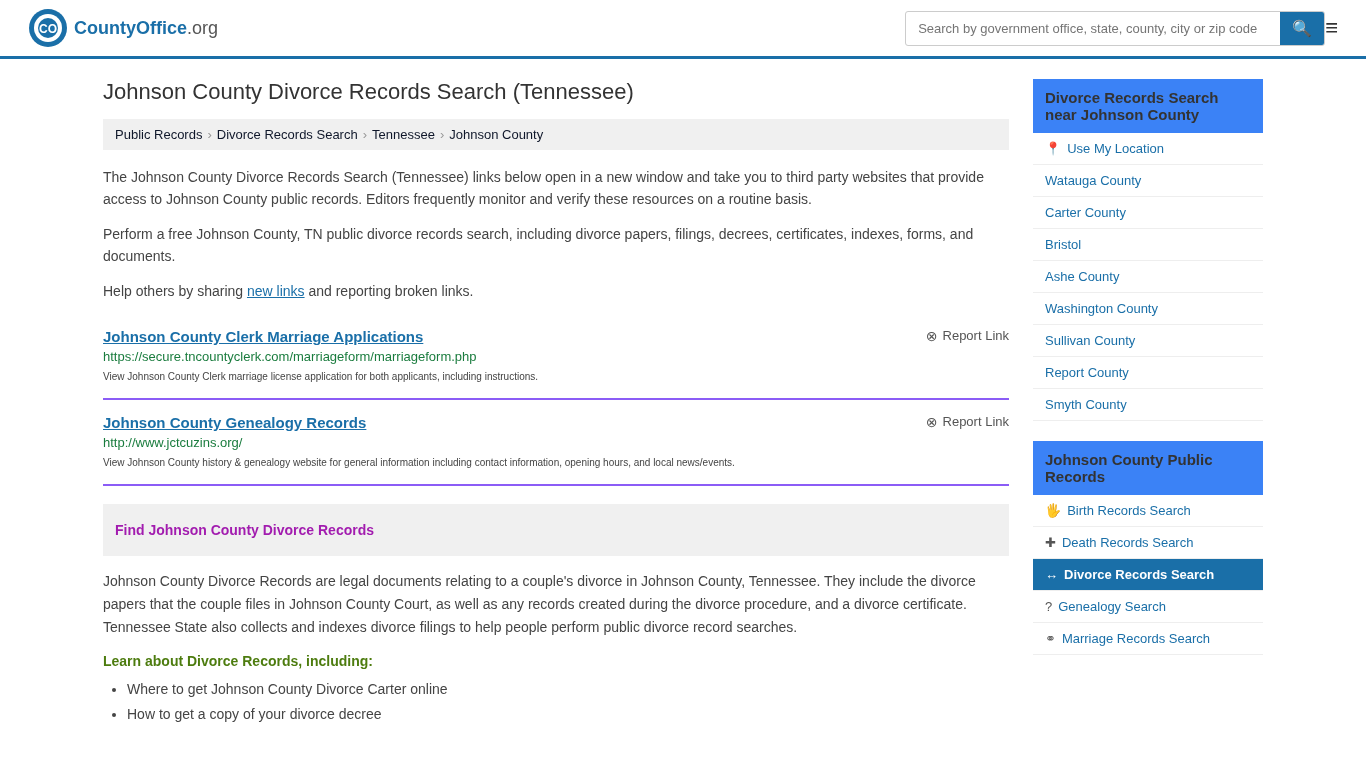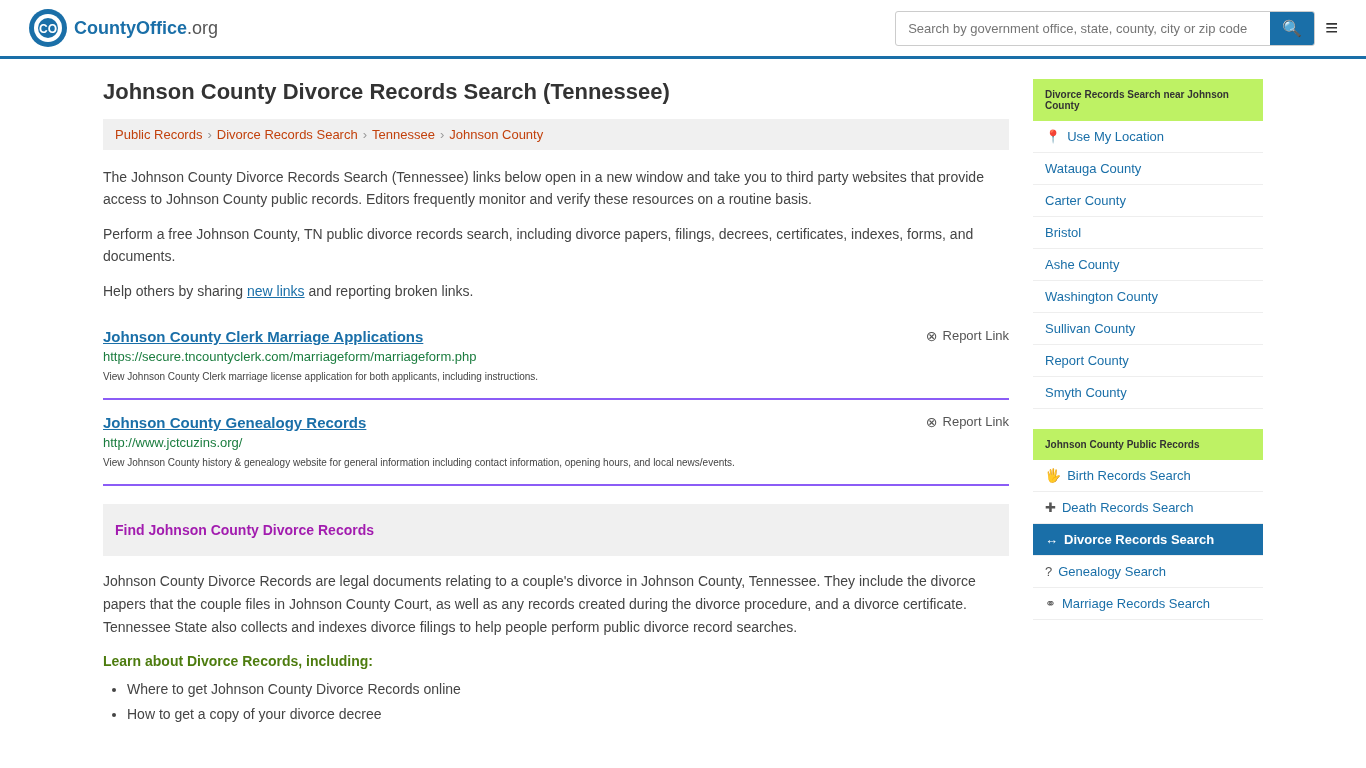--- a/index.html
+++ b/index.html
@@ -19,21 +19,20 @@
       align-items: center;
       gap: 6px;
     }
     .logo-icon {
       width: 40px;
       height: 40px;
     }
     .header-right {
       display: flex;
       align-items: center;
-      gap: 10px;
     }
     .search-bar {
       display: flex;
       align-items: center;
       border: 1px solid #ccc;
       border-radius: 3px;
       overflow: hidden;
       width: 420px;
     }
     .search-bar input {
@@ -73,39 +72,39 @@
       flex: 1;
     }
     .sidebar {
       width: 230px;
       flex-shrink: 0;
     }
 
     
     .page-title {
       font-size: 22px;
-      font-weight: bold;
+      font-weight: normal;
       color: #333;
       margin-bottom: 14px;
     }
 
     
     .breadcrumb {
       background: #f0f0f0;
       padding: 8px 12px;
       font-size: 13px;
       color: #555;
       margin-bottom: 16px;
       display: flex;
       align-items: center;
       gap: 5px;
       flex-wrap: wrap;
     }
     .breadcrumb a {
-      color: #c2410c;
+      color: #0f172a;
       text-decoration: none;
     }
     .breadcrumb .sep { color: #999; }
 
     
     .body-text {
       font-size: 14px;
       line-height: 1.6;
       color: #444;
       margin-bottom: 12px;
@@ -182,23 +181,23 @@
       font-size: 14px;
       color: #444;
       line-height: 1.8;
     }
 
     
     .sidebar-section {
       margin-bottom: 20px;
     }
     .sidebar-title {
-      background: #bef264;
+      background: #3b82f6;
       padding: 10px 12px;
-      font-size: 10px;
+      font-size: 15px;
       font-weight: bold;
       color: #333;
       margin-bottom: 0;
     }
     .sidebar-item {
       padding: 8px 12px;
       border-bottom: 1px solid #eee;
       display: flex;
       align-items: center;
       gap: 6px;
@@ -293,21 +292,21 @@
         </div>
         <div class="result-url">http://www.jctcuzins.org/</div>
         <div class="result-desc">View Johnson County history &amp; genealogy website for general information including contact information, opening hours, and local news/events.</div>
       </div>
     </div>
 
     <div class="section-heading">Find Johnson County Divorce Records</div>
     <p class="section-text">Johnson County Divorce Records are legal documents relating to a couple's divorce in Johnson County, Tennessee. They include the divorce papers that the couple files in Johnson County Court, as well as any records created during the divorce procedure, and a divorce certificate. Tennessee State also collects and indexes divorce filings to help people perform public divorce record searches.</p>
     <p class="learn-heading">Learn about Divorce Records, including:</p>
     <ul class="bullet-list">
-      <li>Where to get Johnson County Divorce Records online</li>
+      <li>Where to get Johnson County Divorce Carter online</li>
       <li>How to get a copy of your divorce decree</li>
     </ul>
 
   </main>
 
   <aside class="sidebar">
 
     <div class="sidebar-section">
       <div class="sidebar-title">Divorce Records Search near Johnson County</div>
 

